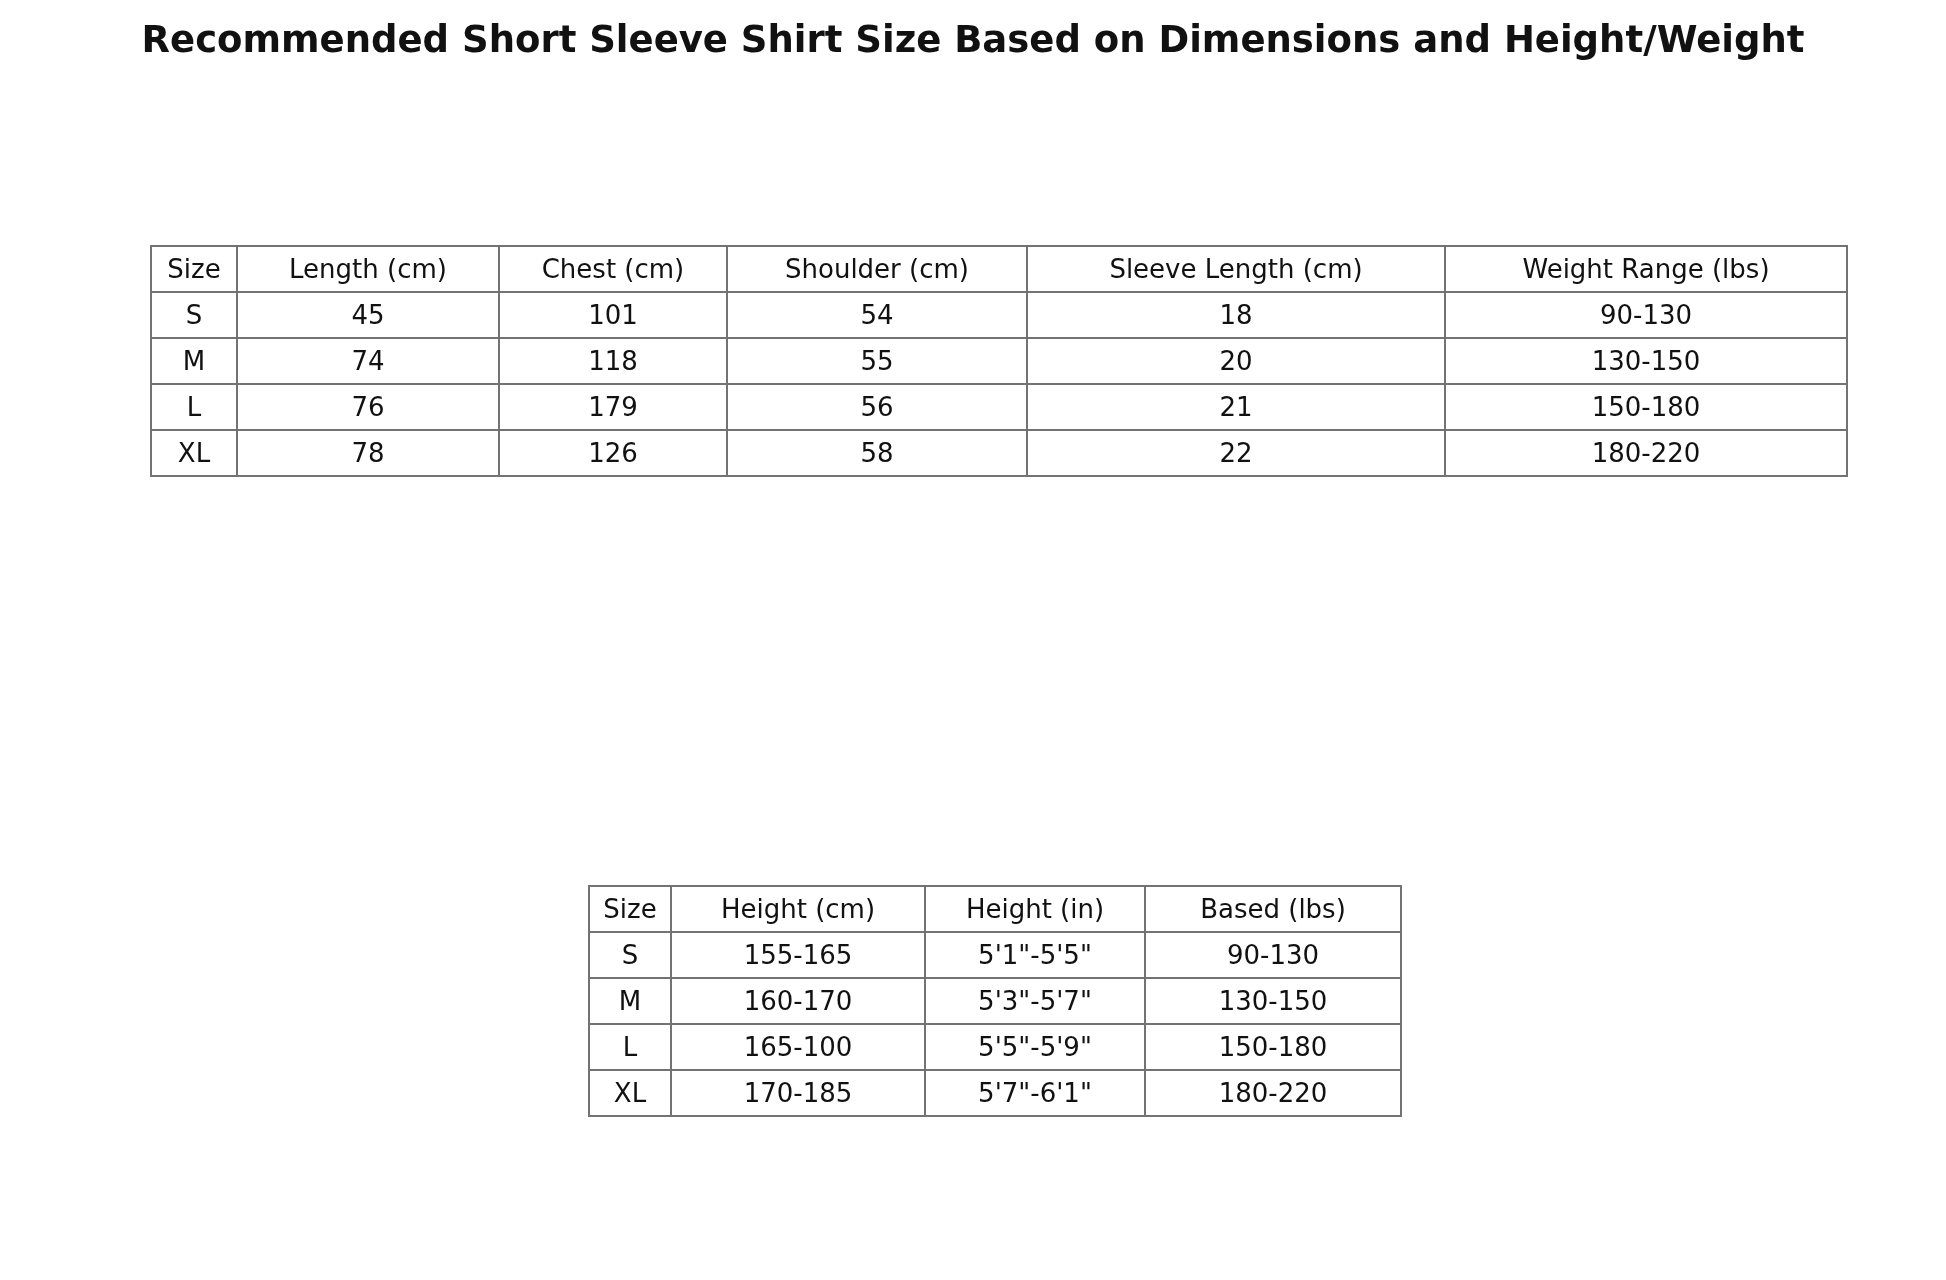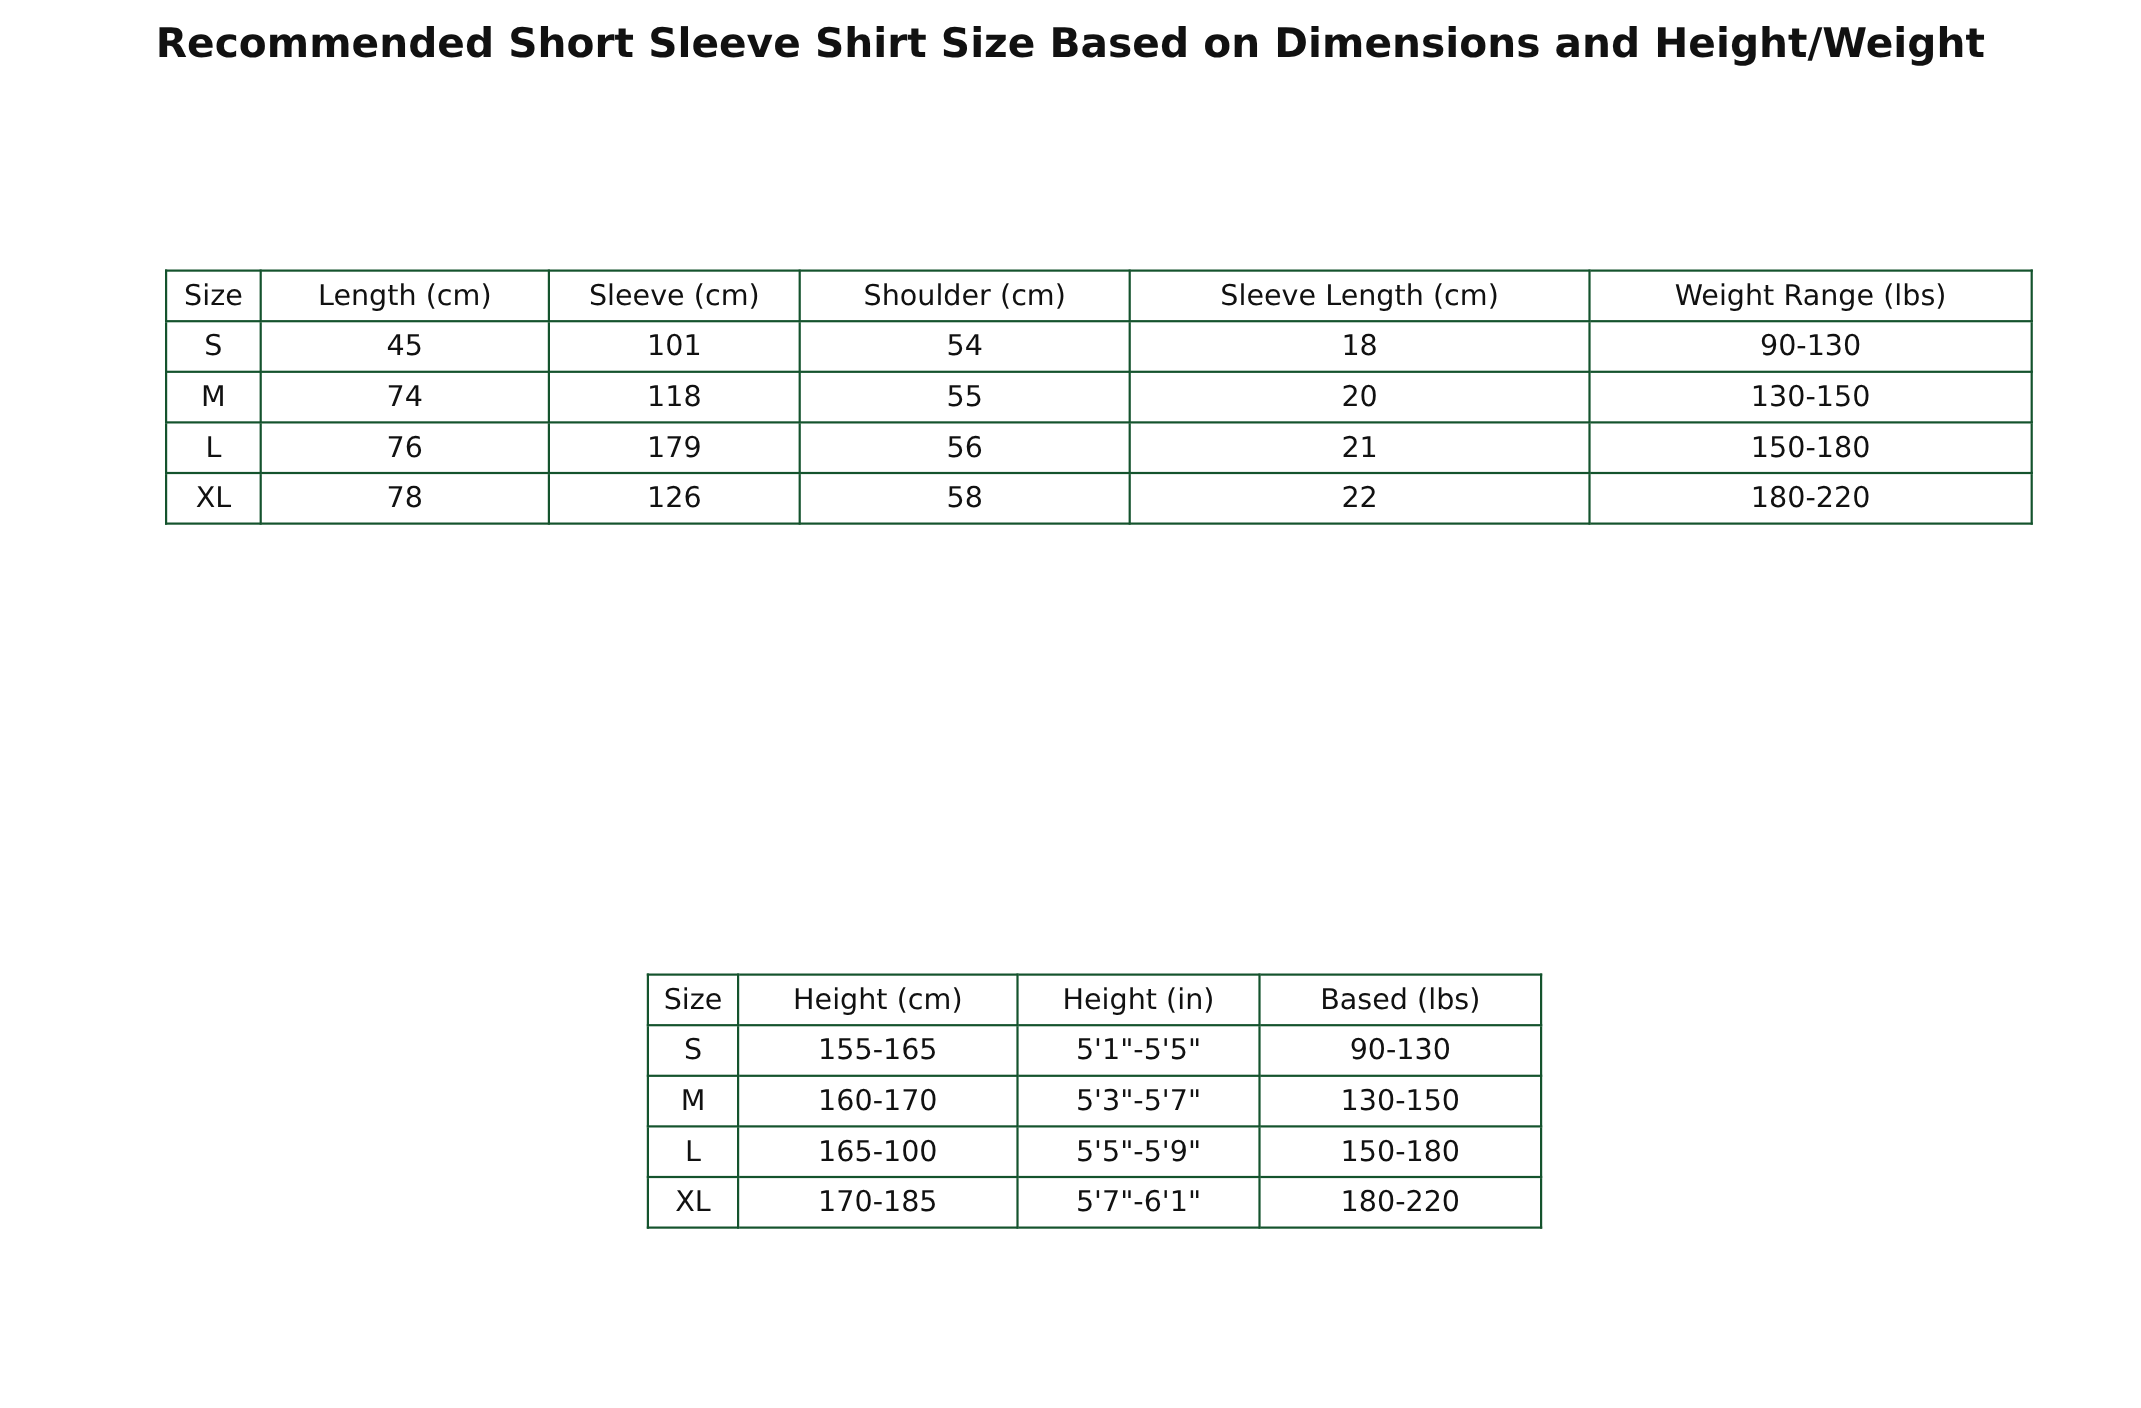--- a/index.html
+++ b/index.html
@@ -25,21 +25,21 @@
     font-weight: bold;
     letter-spacing: 0px;
     color: #111111;
     white-space: nowrap;
   }
   table.grid {
     border-collapse: collapse;
     table-layout: fixed;
   }
   table.grid td, table.grid th {
-    border: 2px solid #14532d;
+    border: 2px solid #737373;
     font-weight: normal;
     font-size: 26px;
     color: #111111;
     text-align: center;
     padding: 0;
     height: 44px;
     line-height: 44px;
     white-space: nowrap;
   }
   
@@ -78,21 +78,21 @@
         <col class="c1">
         <col class="c2">
         <col class="c3">
         <col class="c4">
         <col class="c5">
     </colgroup>
     <thead>
       <tr>
         <th>Size</th>
         <th>Length (cm)</th>
-        <th>Sleeve (cm)</th>
+        <th>Chest (cm)</th>
         <th>Shoulder (cm)</th>
         <th>Sleeve Length (cm)</th>
         <th>Weight Range (lbs)</th>
       </tr>
     </thead>
     <tbody>
       <tr>
         <td>S</td>
         <td>45</td>
         <td>101</td>

